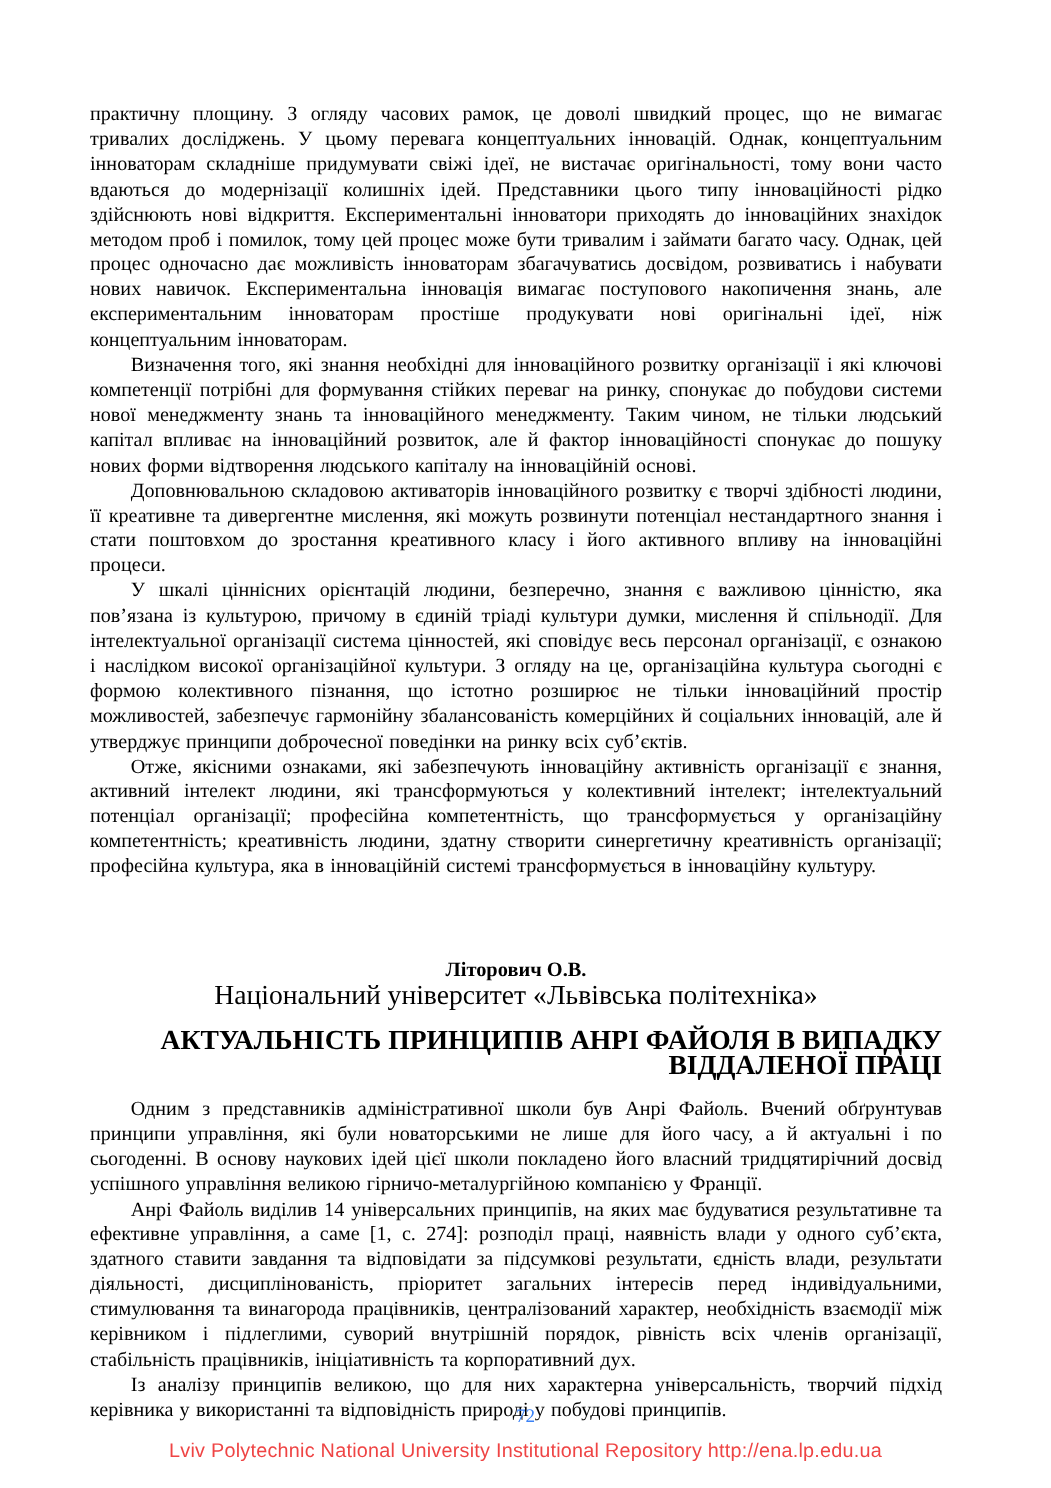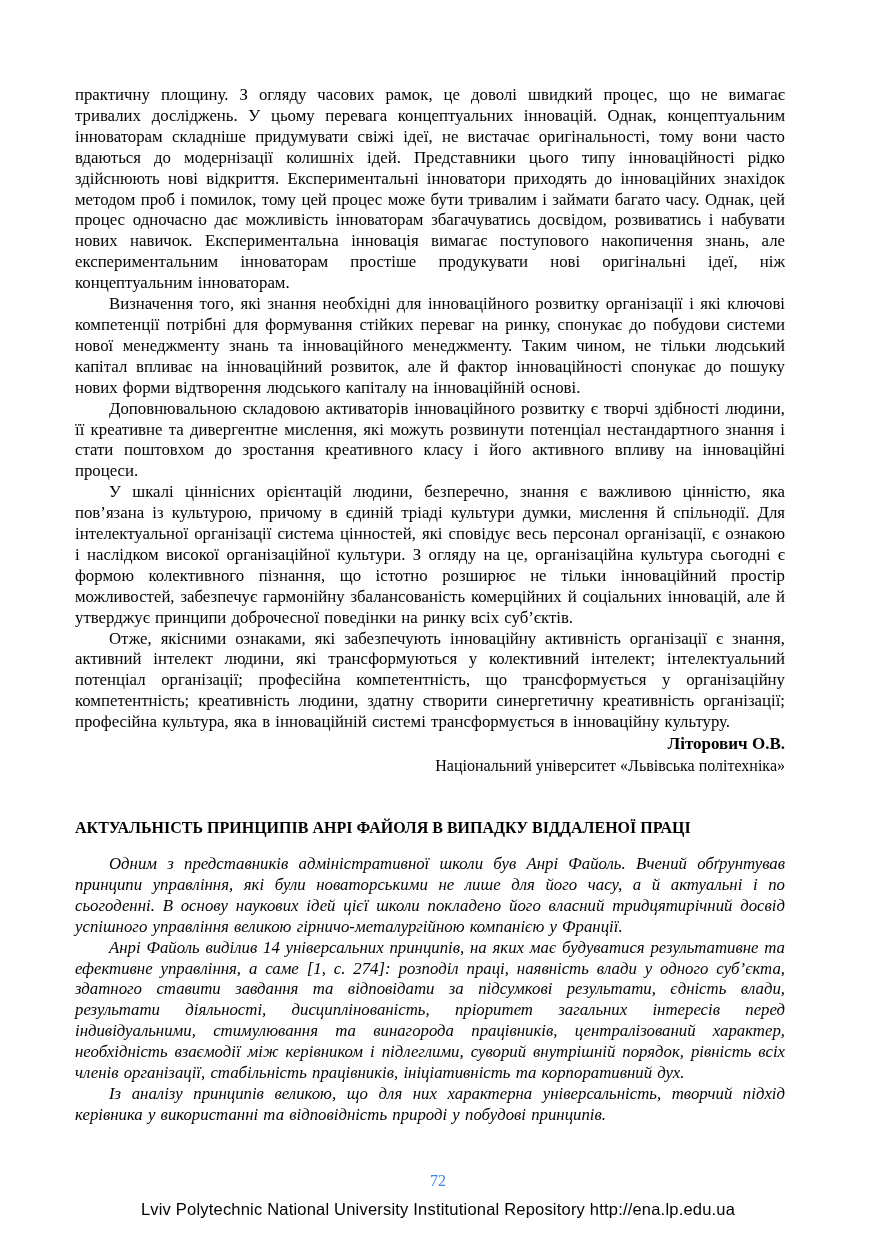--- a/index.html
+++ b/index.html
@@ -27,59 +27,59 @@
   }
   .text-col p {
     margin: 0;
     text-indent: 34px;
     word-spacing: 1px;
   }
   .text-col p.no-indent {
     text-indent: 0;
   }
   .author-block {
-    text-align: right;
+    margin-top: 64px;
+    text-align: center;
     line-height: 21.5px;
   }
   .author-name {
     font-weight: bold;
     font-size: 17px;
   }
   .author-affiliation {
-    font-size: 16px;
+    font-size: 23px;
   }
   .article-title {
-    margin-top: 42px;
-    text-align: left;
+    margin-top: 17px;
+    text-align: right;
     font-weight: bold;
-    font-size: 16px;
+    font-size: 23px;
   }
   .section2 {
     margin-top: 15px;
-    font-style: italic;
   }
   .page-number {
     position: absolute;
     left: 0;
     bottom: 50px;
     width: 876px;
     text-align: center;
     font-size: 16px;
     color: #3b82f6;
   }
   .repository-footer {
     position: absolute;
     left: 0;
     bottom: 21px;
     width: 876px;
     text-align: center;
     font-family: "Liberation Sans", sans-serif;
     font-size: 16.5px;
     letter-spacing: 0.2px;
-    color: #000000;
+    color: #ef4444;
   }
 </style>
 </head>
 <body>
 
 <div class="page">
 
   <div class="text-col">
 
     <p class="no-indent">практичну площину. З огляду часових рамок, це доволі швидкий процес, що не вимагає тривалих досліджень. У цьому перевага концептуальних інновацій. Однак, концептуальним інноваторам складніше придумувати свіжі ідеї, не вистачає оригінальності, тому вони часто вдаються до модернізації колишніх ідей. Представники цього типу інноваційності рідко здійснюють нові відкриття. Експериментальні інноватори приходять до інноваційних знахідок методом проб і помилок, тому цей процес може бути тривалим і займати багато часу. Однак, цей процес одночасно дає можливість інноваторам збагачуватись досвідом, розвиватись і набувати нових навичок. Експериментальна інновація вимагає поступового накопичення знань, але експериментальним інноваторам простіше продукувати нові оригінальні ідеї, ніж концептуальним інноваторам.</p>

